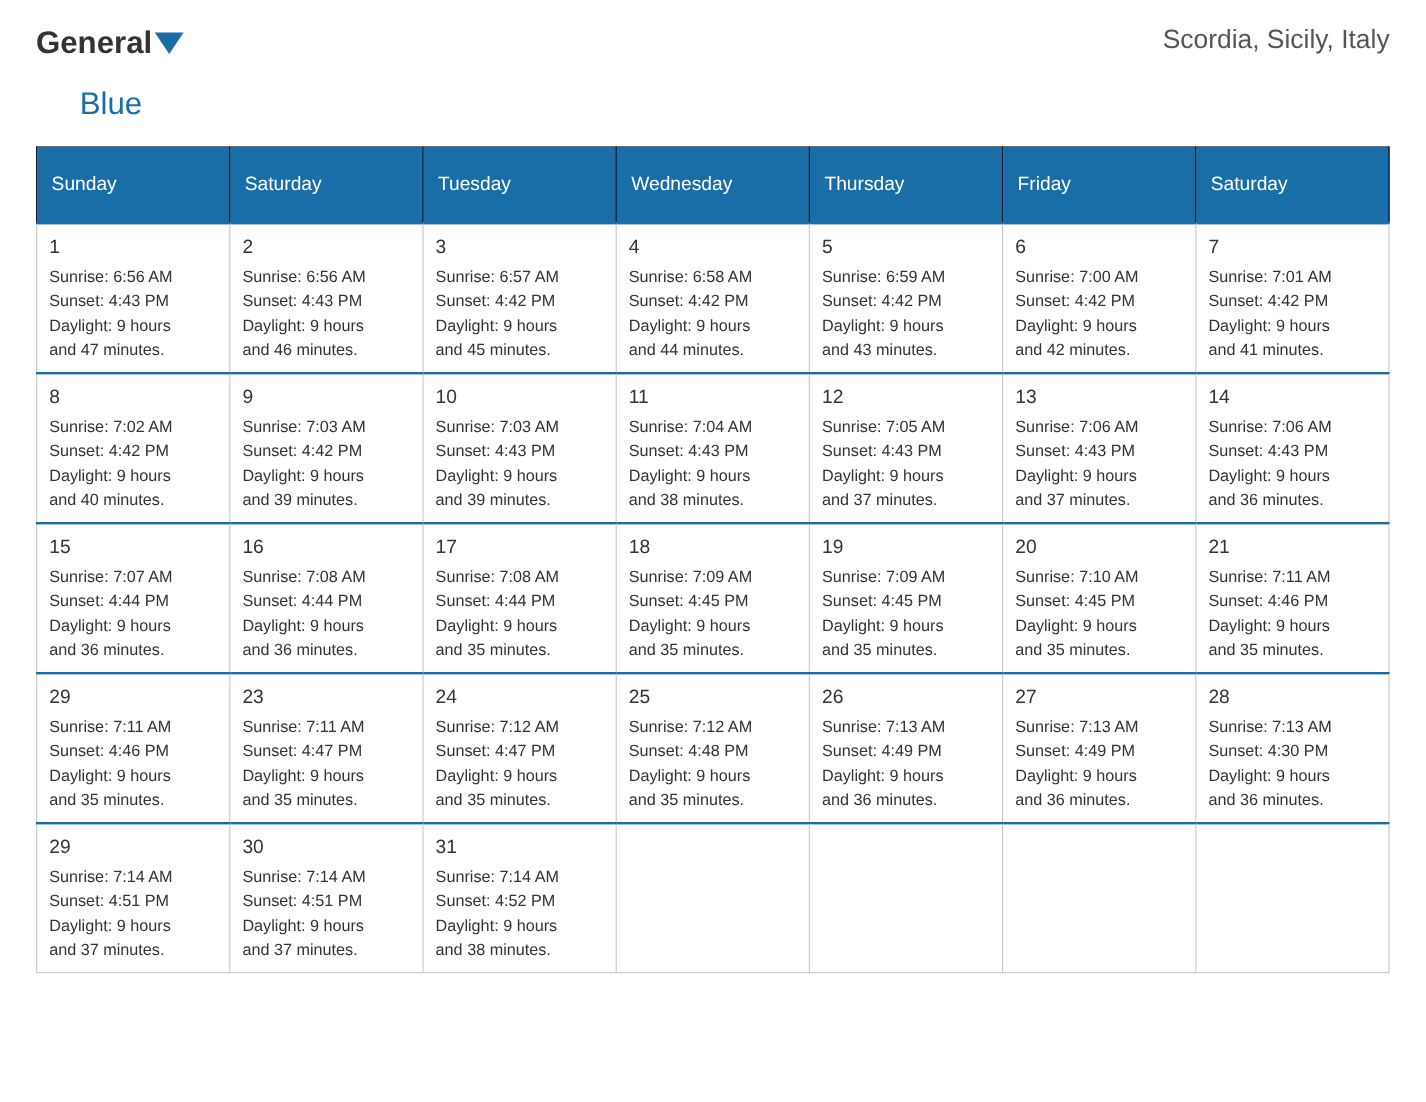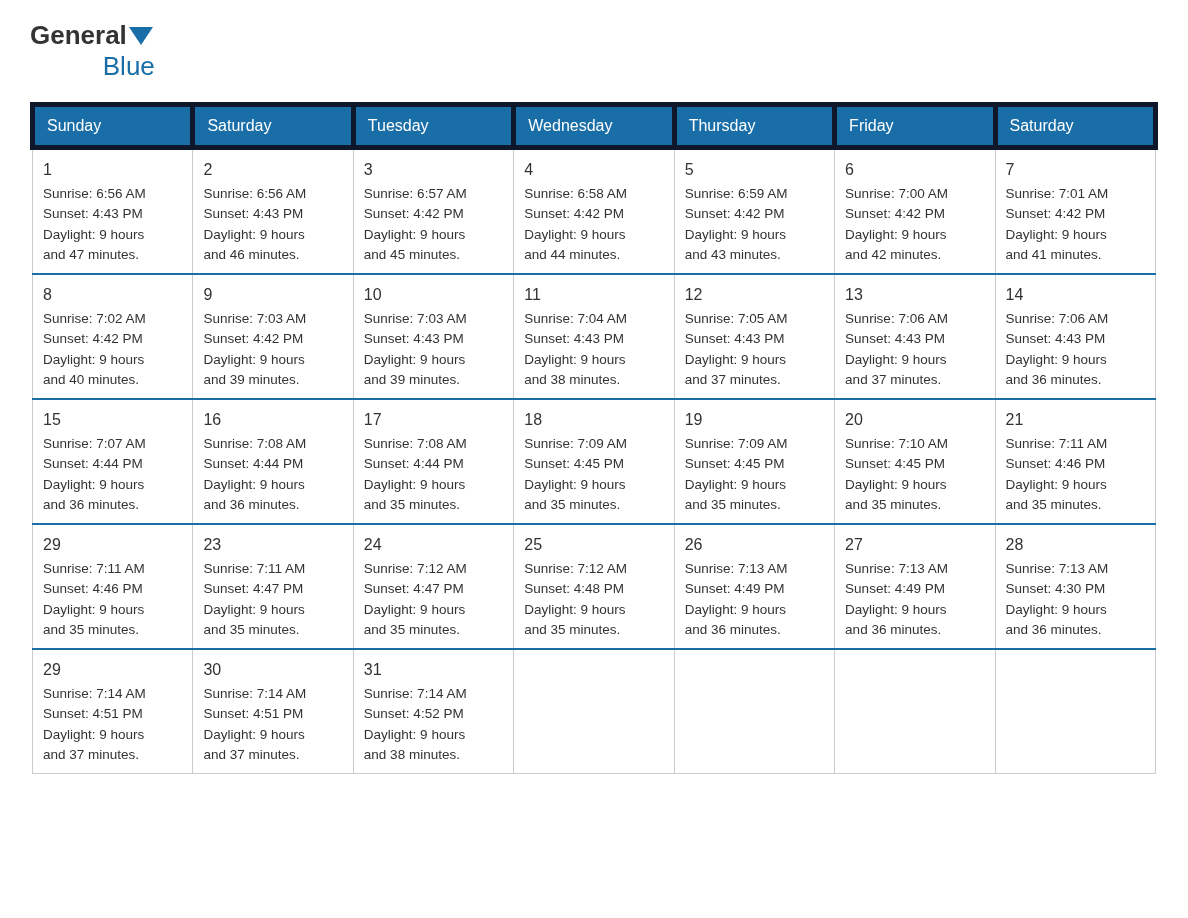--- a/index.html
+++ b/index.html
@@ -12,21 +12,22 @@
     }
     .header {
       display: flex;
       justify-content: space-between;
       align-items: flex-start;
       margin-bottom: 20px;
     }
     .logo {
       display: flex;
       flex-direction: column;
-      align-items: flex-end;
+      align-items: center;
+      gap: 20px;
     }
     .logo-text {
       display: flex;
       align-items: center;
       font-size: 26px;
       font-weight: bold;
       color: #333;
     }
     .logo-general { color: #333; }
     .logo-triangle {
@@ -56,25 +57,25 @@
       font-size: 22px;
       color: #555;
     }
     .calendar {
       width: 100%;
       border-collapse: collapse;
     }
     .calendar th {
       background: #1a6ea8;
       color: #fff;
-      padding: 10px 12px;
+      padding: 22px 12px;
       text-align: left;
       font-size: 16px;
       font-weight: normal;
-      border: 5px solid #0f172a;
+      border: 1px solid #0f172a;
     }
     .calendar td {
       vertical-align: top;
       padding: 8px 10px;
       border: 1px solid #ccc;
       border-top: 2px solid #1a6ea8;
       width: calc(100% / 7);
       font-size: 13.5px;
       color: #333;
       line-height: 1.5;
@@ -100,20 +101,21 @@
   <div class="logo">
     <div class="logo-text">
       <span class="logo-general">General</span>
       <span class="logo-triangle"></span>
     </div>
     <div>
       <span class="logo-blue">Blue</span>
     </div>
   </div>
   <div class="title-section">
+    <div class="location">Scordia, Sicily, Italy</div>
   </div>
 </div>
 
 <table class="calendar">
   <thead>
     <tr>
     <th>Sunday</th>
         <th>Saturday</th>
         <th>Tuesday</th>
         <th>Wednesday</th>

